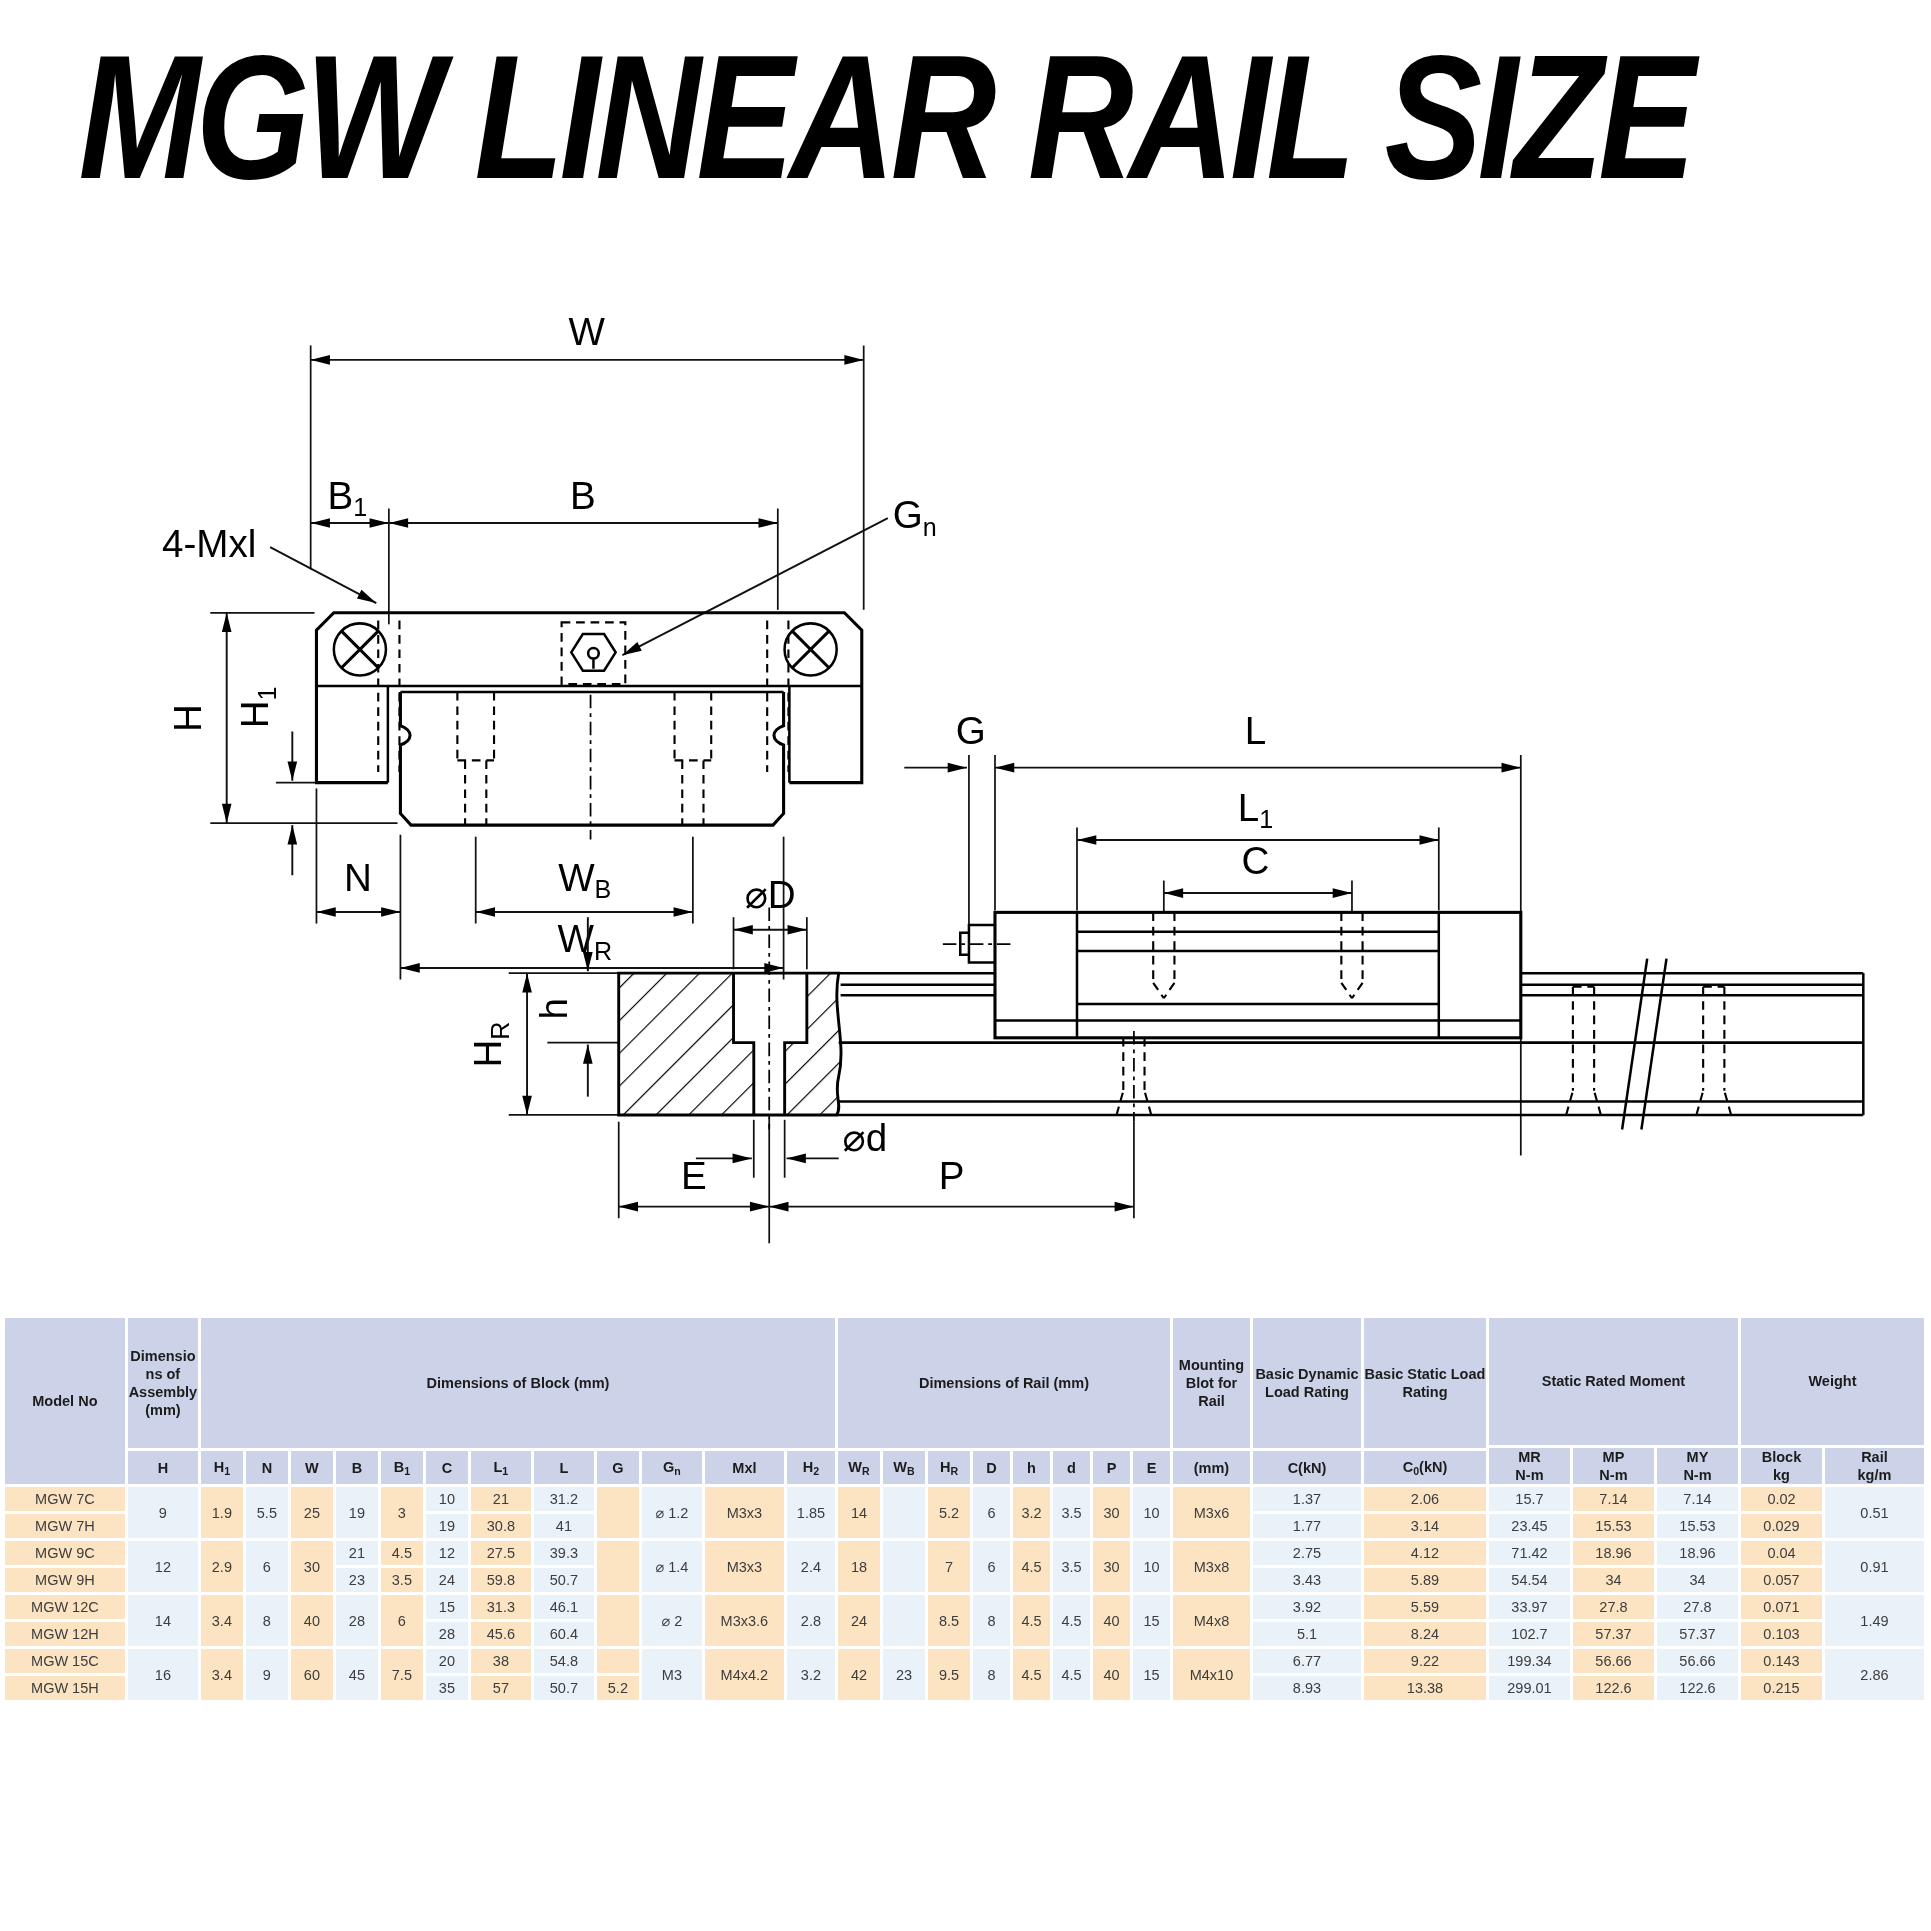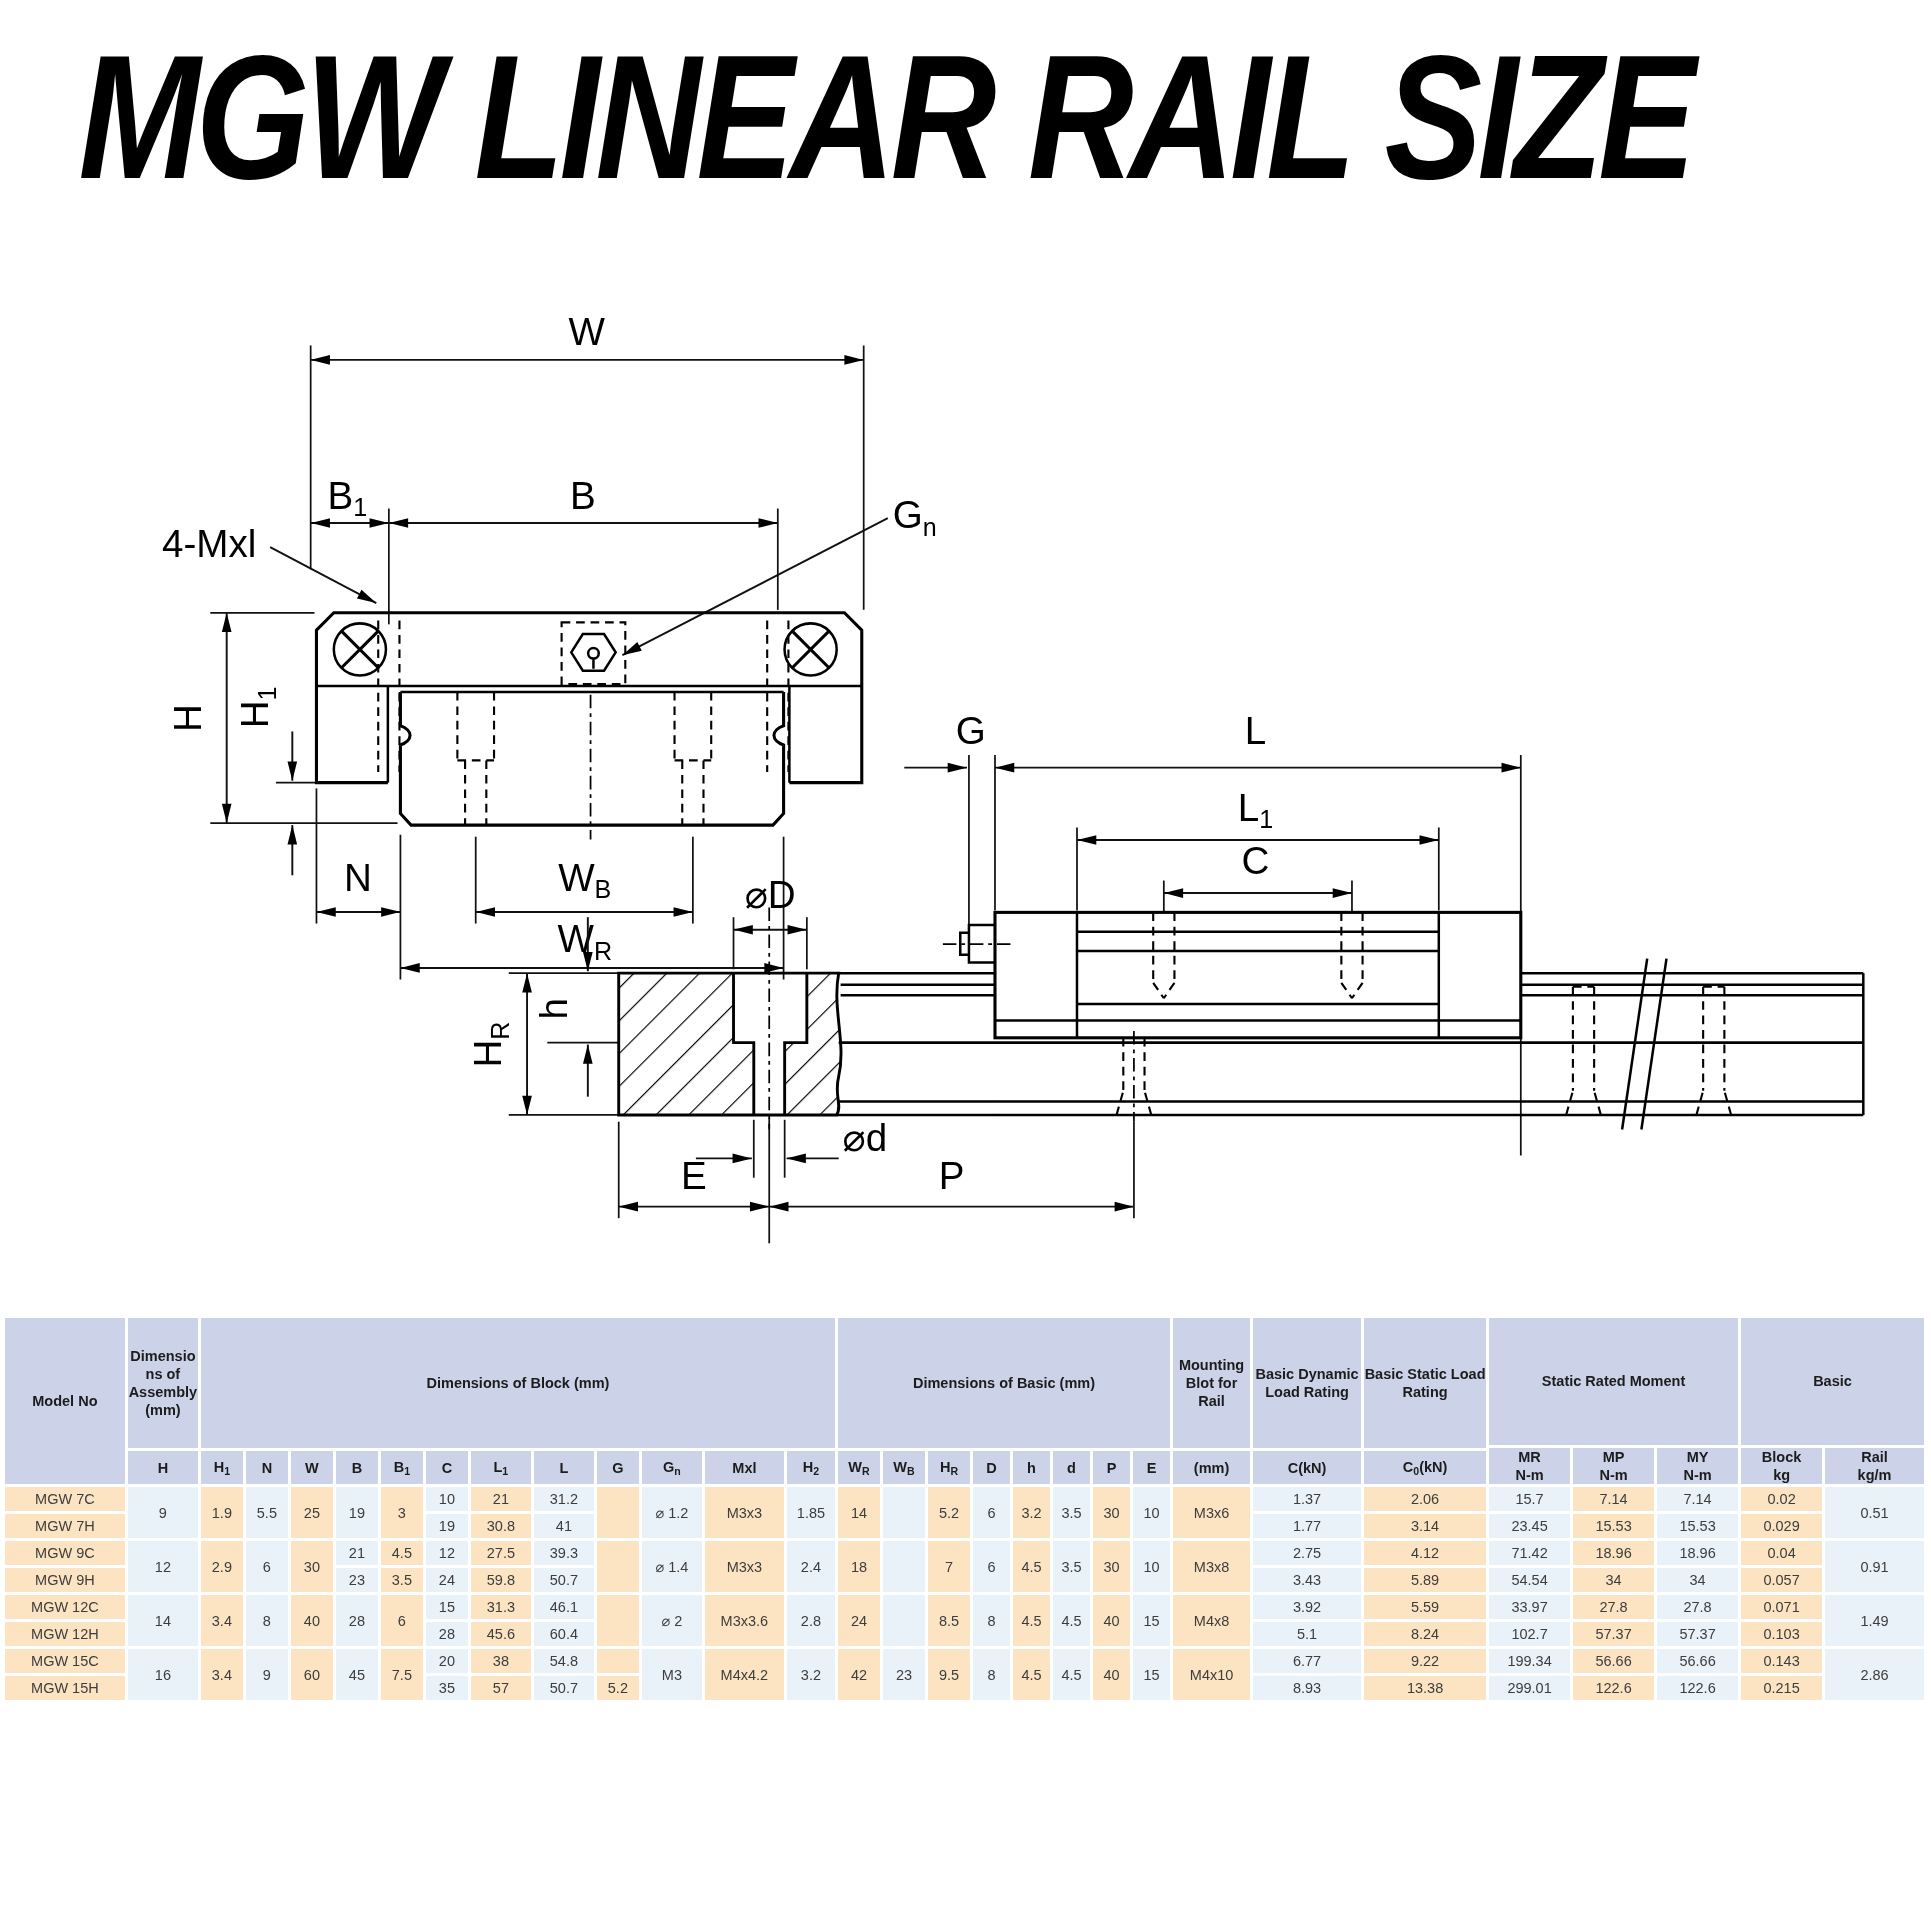--- a/index.html
+++ b/index.html
@@ -297,26 +297,26 @@
         <col style="width:81px">
         <col style="width:81px">
       <col style="width:81px">
         <col>
     </colgroup>
     <tbody>
         <tr class="h1">
       <th rowspan="3">Model No</th>
       <th rowspan="2" class="wr1">Dimensions of Assembly (mm)</th>
       <th rowspan="2" colspan="12">Dimensions of Block (mm)</th>
-      <th rowspan="2" colspan="8">Dimensions of Basic (mm)</th>
+      <th rowspan="2" colspan="8">Dimensions of Rail (mm)</th>
       <th rowspan="2" class="wr1">Mounting Blot for Rail</th>
       <th rowspan="2" class="wr1">Basic Dynamic Load Rating</th>
       <th rowspan="2" class="wr1">Basic Static Load Rating</th>
       <th colspan="3">Static Rated Moment</th>
-      <th colspan="2">Basic</th>
+      <th colspan="2">Weight</th>
     </tr>
     <tr class="h2">
       <th rowspan="2">
             <div>MR</div>
             <div>N-m</div>
           </th>
       <th rowspan="2">
             <div>MP</div>
             <div>N-m</div>
           </th>

